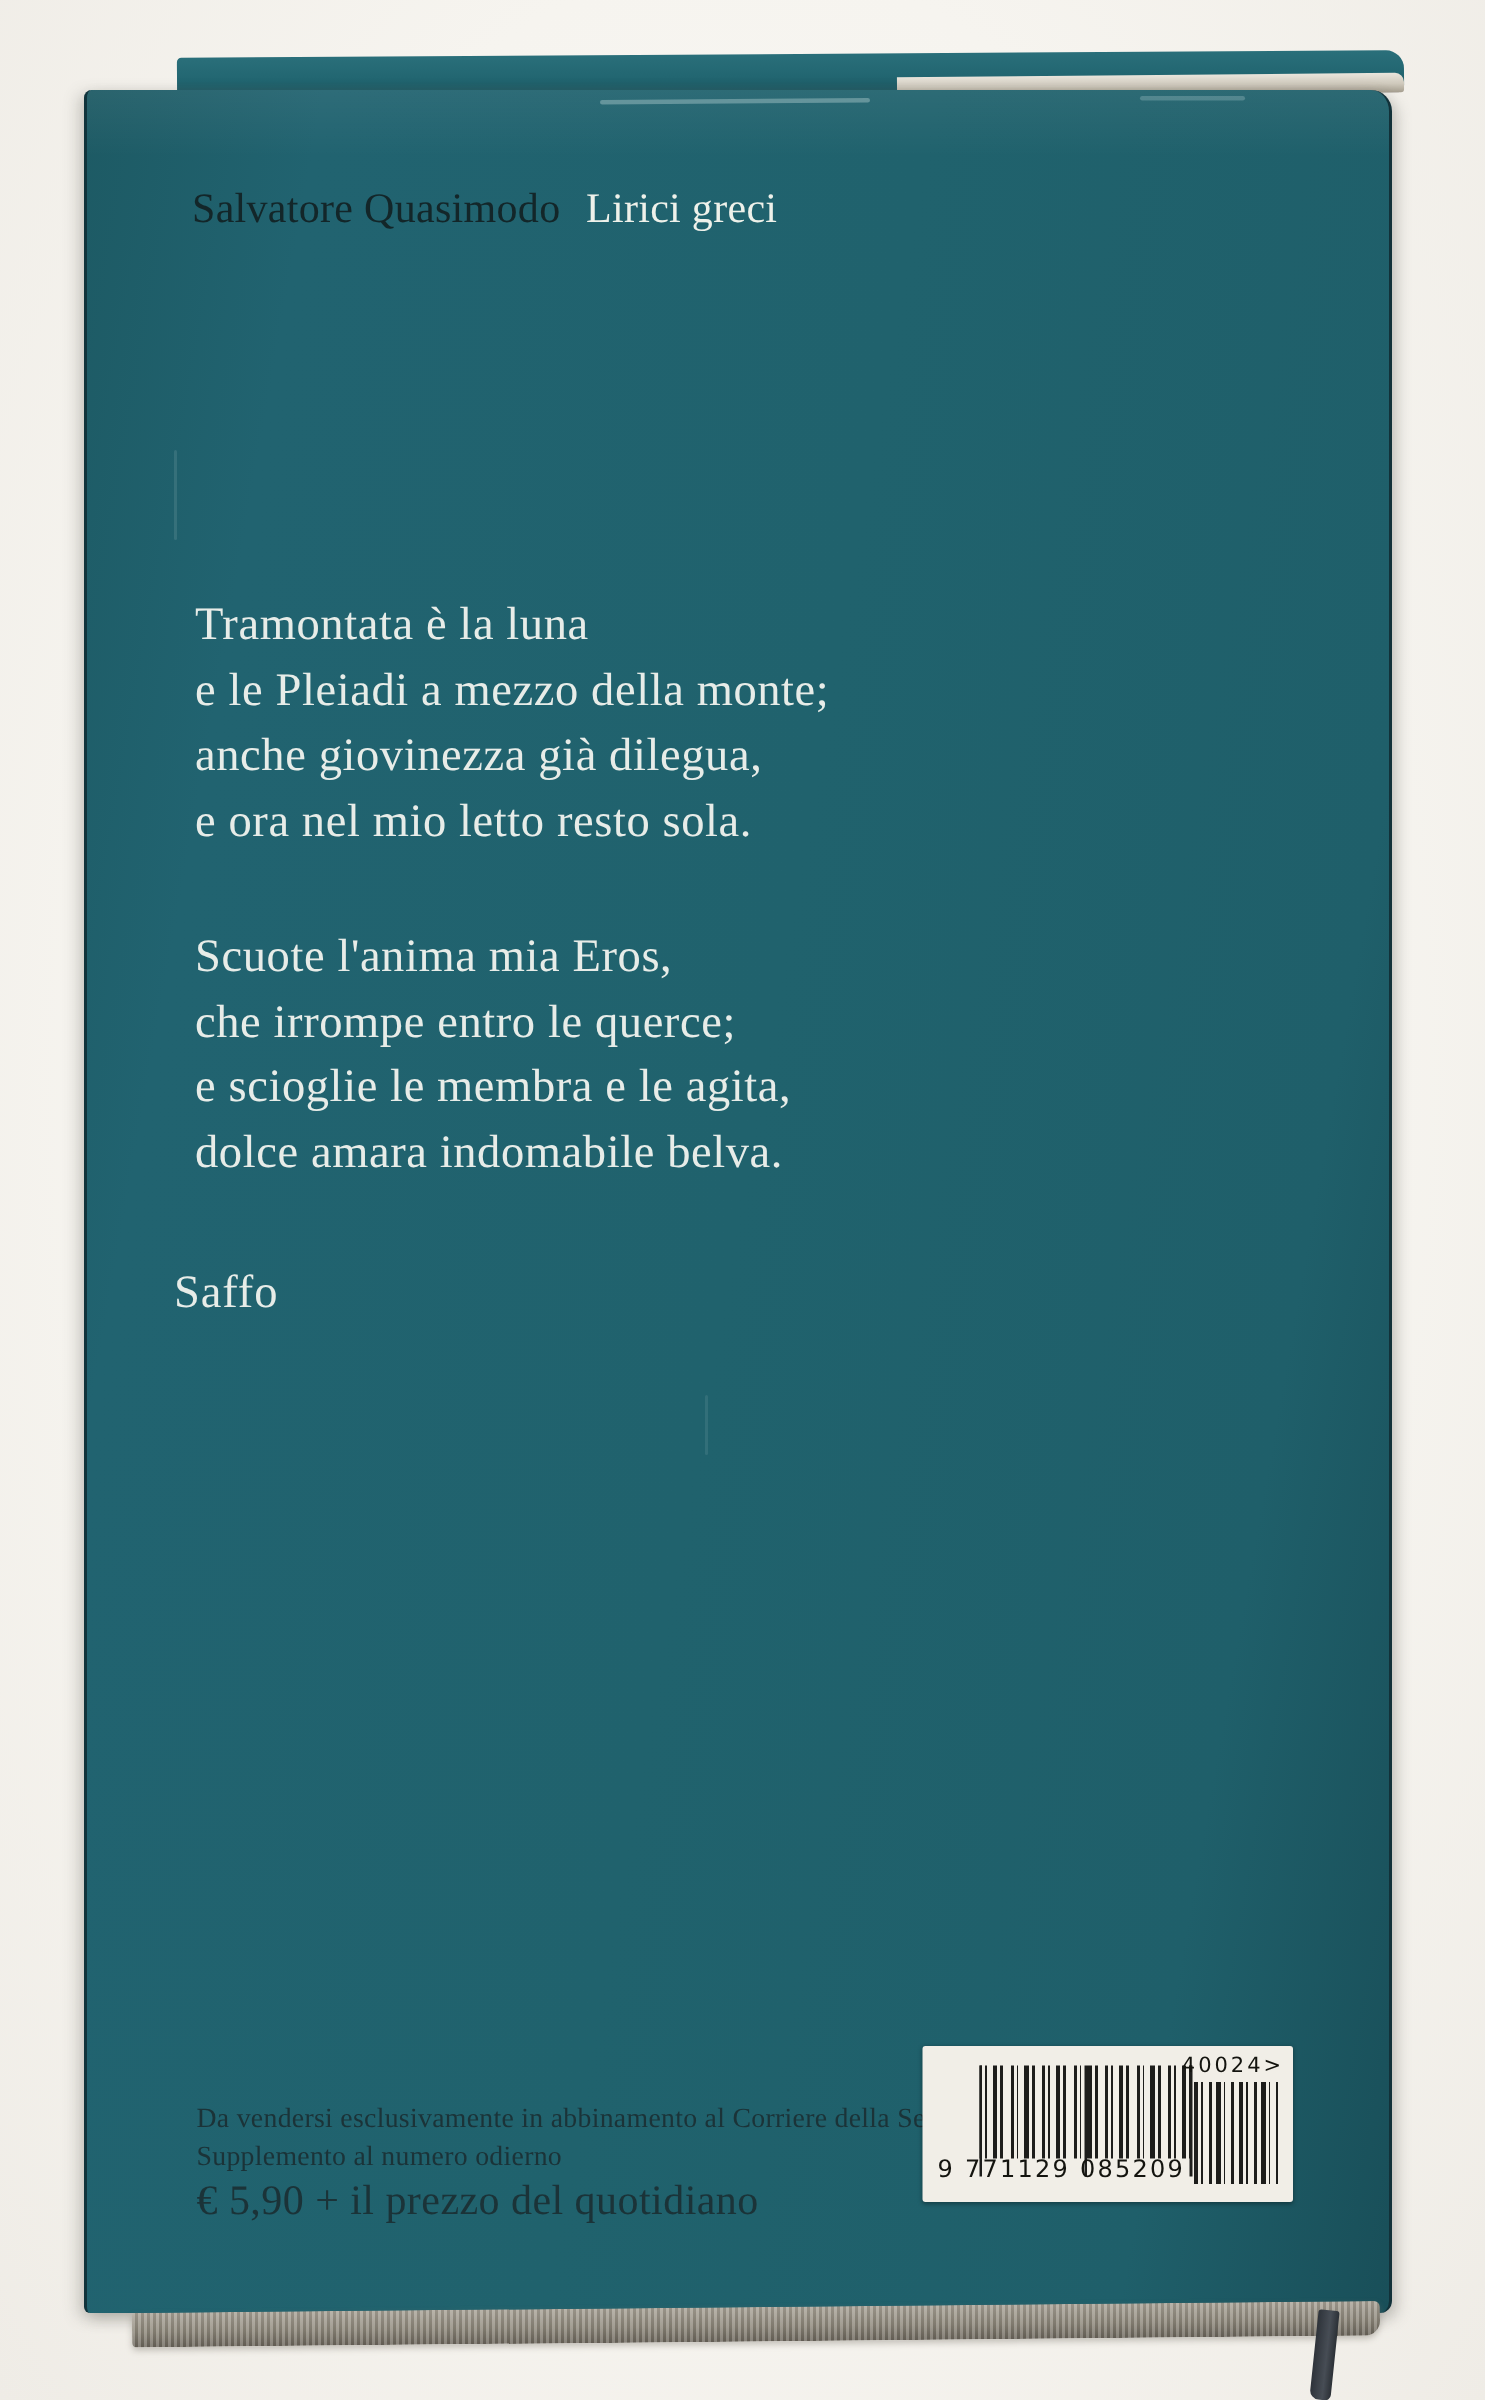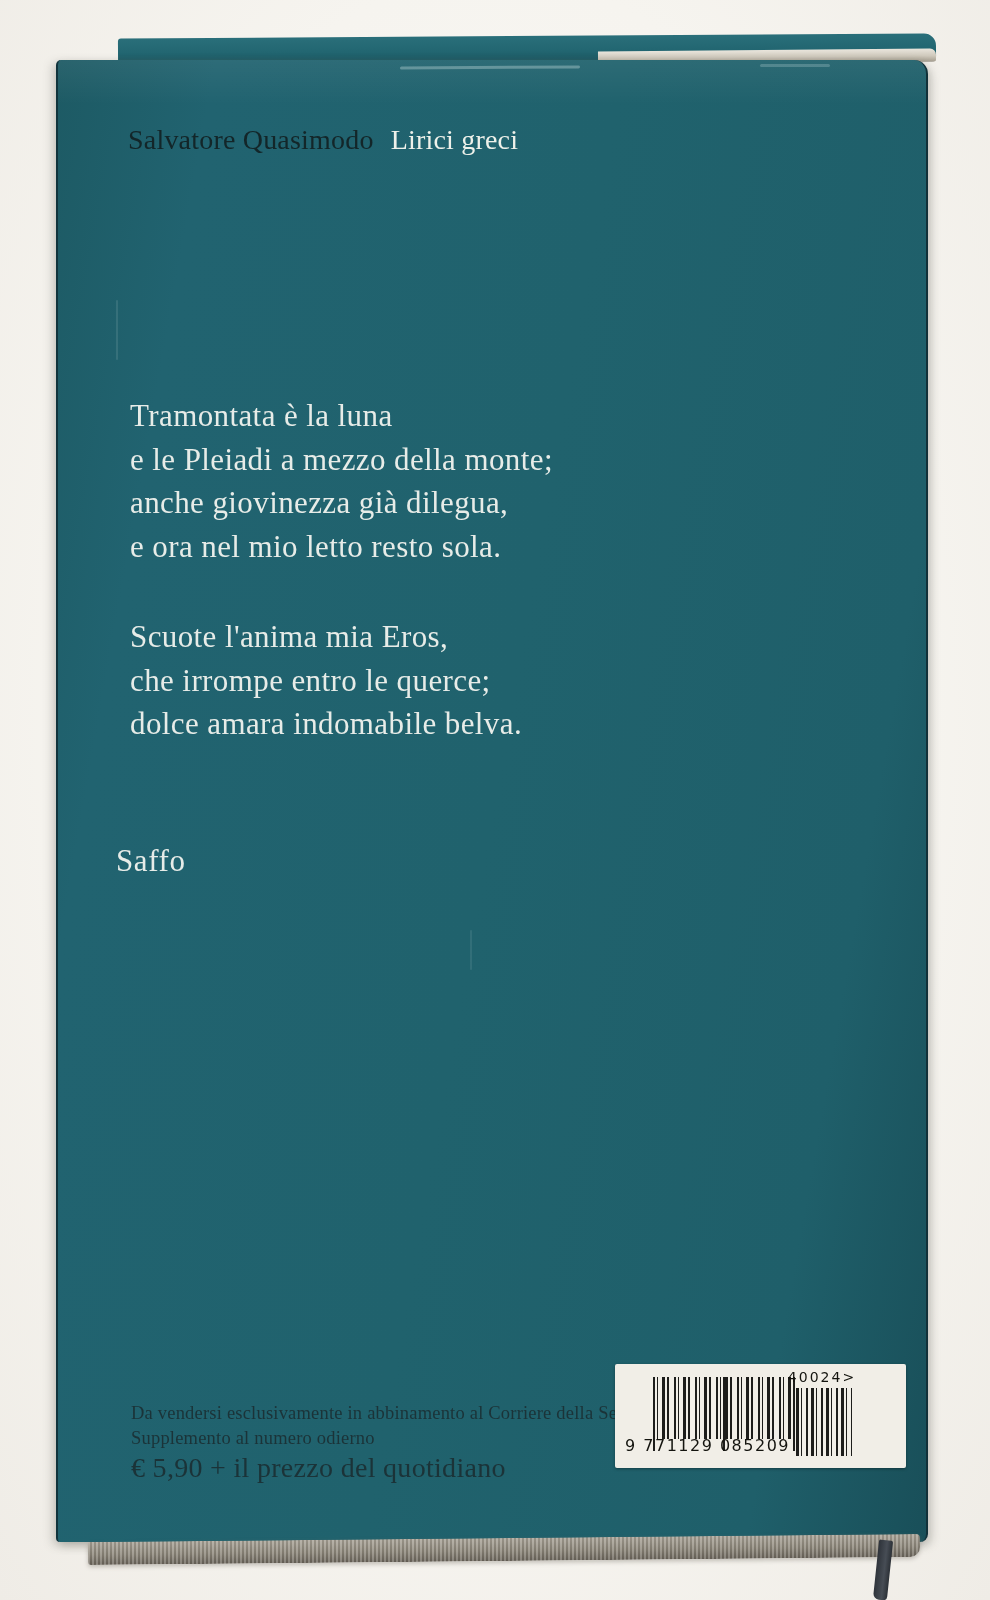--- a/index.html
+++ b/index.html
@@ -85,21 +85,20 @@
   .price-line{
     position:absolute;left:131px;top:1452px;color:var(--footer-text);
     font-size:28px;letter-spacing:0.3px;
   }
 
   
   .barcode-label{
     position:absolute;left:615px;top:1364px;width:247px;height:104px;
     background:var(--label);border-radius:2px;
     box-shadow:0 1px 3px rgba(0,0,0,0.35);
-    padding-left:44px;
   }
   .barcode-bars{
     position:absolute;left:38px;top:13px;width:142px;height:62px;
     background:repeating-linear-gradient(90deg,
       var(--bar) 0 2px, transparent 2px 4px,
       var(--bar) 4px 5px, transparent 5px 9px,
       var(--bar) 9px 12px, transparent 12px 14px,
       var(--bar) 14px 16px, transparent 16px 21px);
   }
   .barcode-guards{
@@ -148,20 +147,21 @@
   <div class="poem stanza-1">
     <div>Tramontata è la luna</div>
     <div>e le Pleiadi a mezzo della monte;</div>
     <div>anche giovinezza già dilegua,</div>
     <div>e ora nel mio letto resto sola.</div>
   </div>
 
   <div class="poem stanza-2">
     <div>Scuote l'anima mia Eros,</div>
     <div>che irrompe entro le querce;</div>
+    <div>e scioglie le membra e le agita,</div>
     <div>dolce amara indomabile belva.</div>
   </div>
 
   <div class="attribution">Saffo</div>
 
   <div class="footer-note">
     <div>Da vendersi esclusivamente in abbinamento al Corriere della Sera</div>
     <div>Supplemento al numero odierno</div>
   </div>
   <div class="price-line">€ 5,90 + il prezzo del quotidiano</div>

